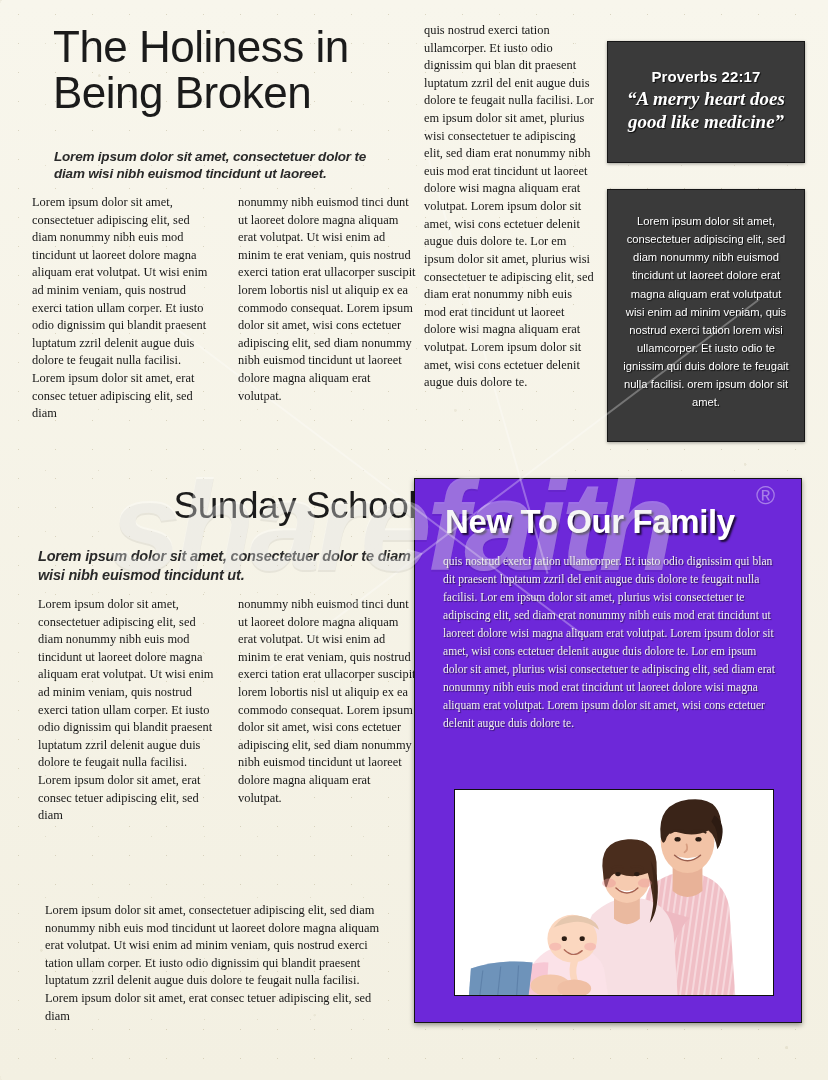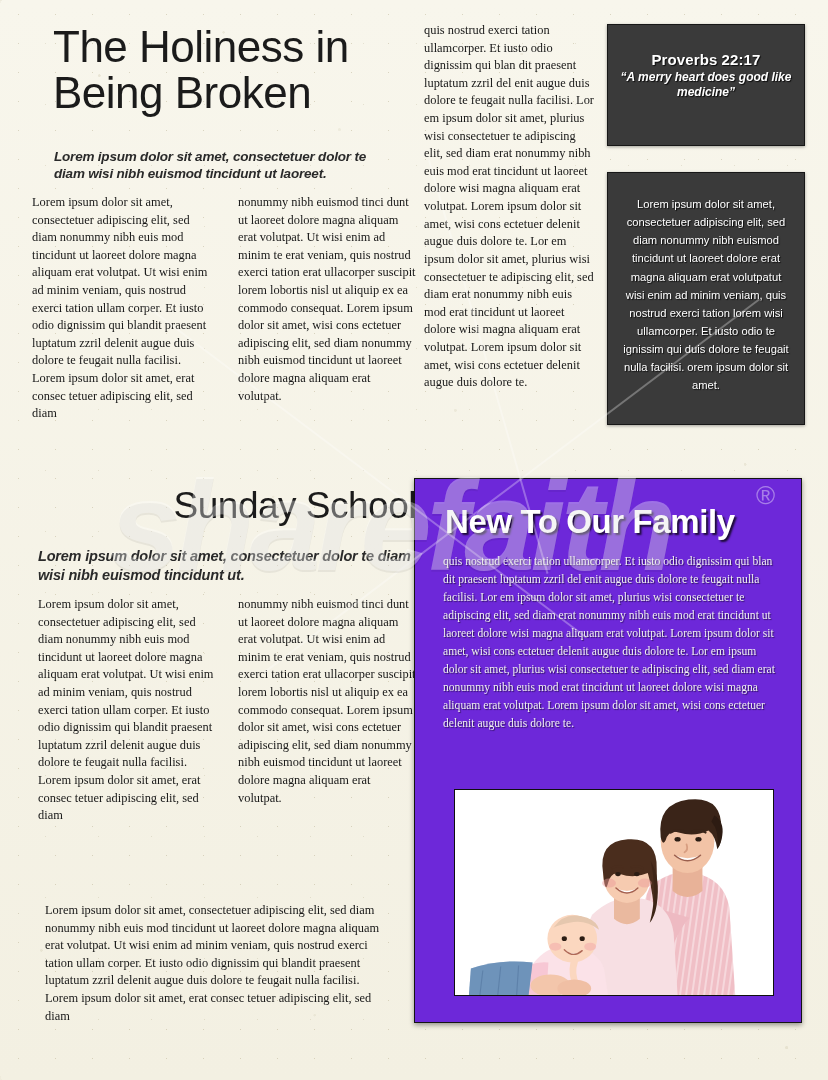--- a/index.html
+++ b/index.html
@@ -147,33 +147,34 @@
   #col-b { position: absolute; left: 238px; top: 194px; width: 178px; }
   #col-c { position: absolute; left: 424px; top: 22px;  width: 170px; }
 
   
   .dark-box {
     position: absolute;
     background: #3a3a3a;
     border: 1px solid #171717;
     box-shadow: 0 1px 3px rgba(0,0,0,.35);
     z-index: 25;
+    margin-top: 17px;
   }
   #proverb-box { left: 607px; top: 24px; width: 198px; height: 122px; }
   #proverb-inner {
     padding: 26px 12px 0;
     text-align: center;
     font-family: "Liberation Sans", sans-serif;
     color: #fff;
     text-shadow: 1px 1px 1px rgba(0,0,0,.8);
   }
   #proverb-ref { font-weight: bold; font-size: 15px; letter-spacing: .1px; }
   #proverb-quote {
     font-style: italic; font-weight: bold;
-    font-size: 12px; line-height: 1.22; margin-top: 2px;
+    font-size: 19px; line-height: 1.22; margin-top: 2px; font-family: Liberation Serif, serif;
   }
 
   #side-box { left: 607px; top: 172px; width: 198px; height: 253px; }
   #side-box-text {
     padding: 22px 13px 0;
     text-align: center;
     font-family: "Liberation Sans", sans-serif;
     color: #fff;
     font-size: 11.2px;
     line-height: 1.62;

